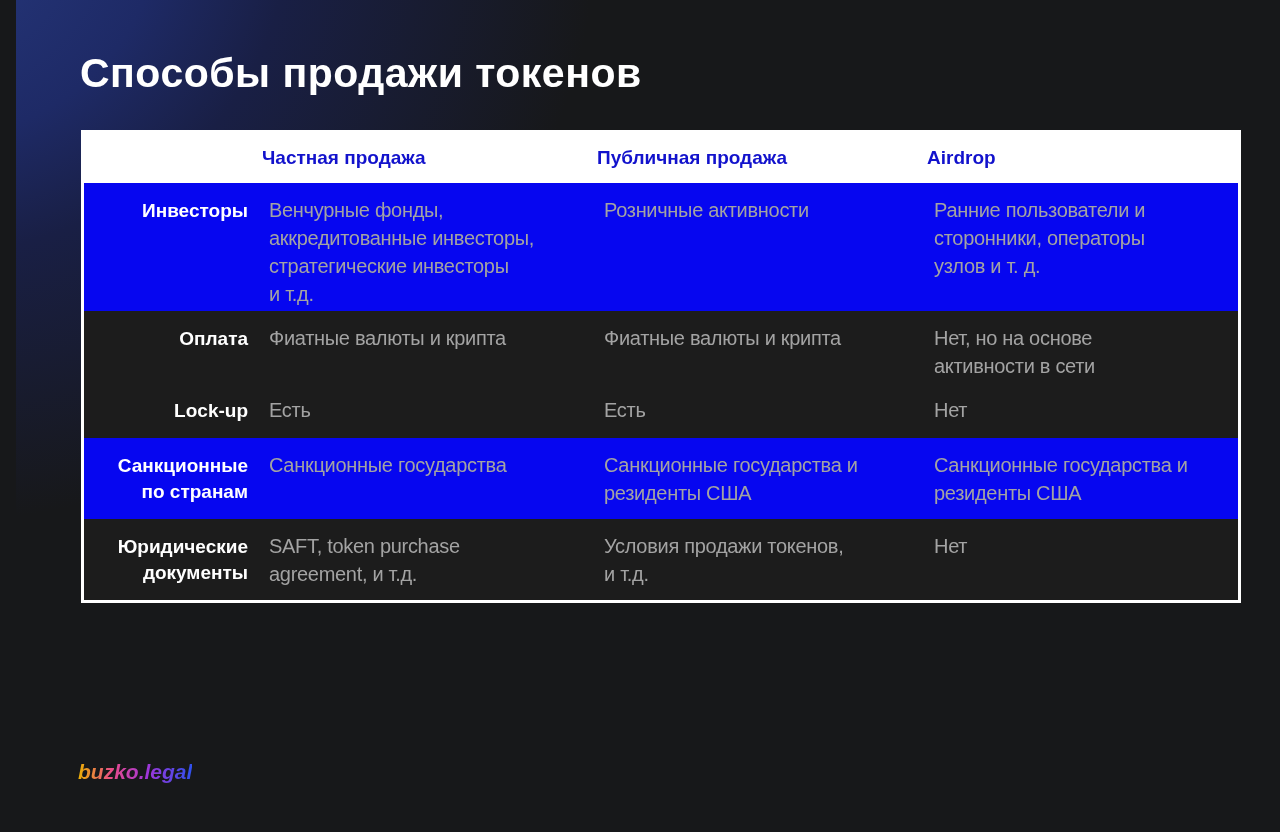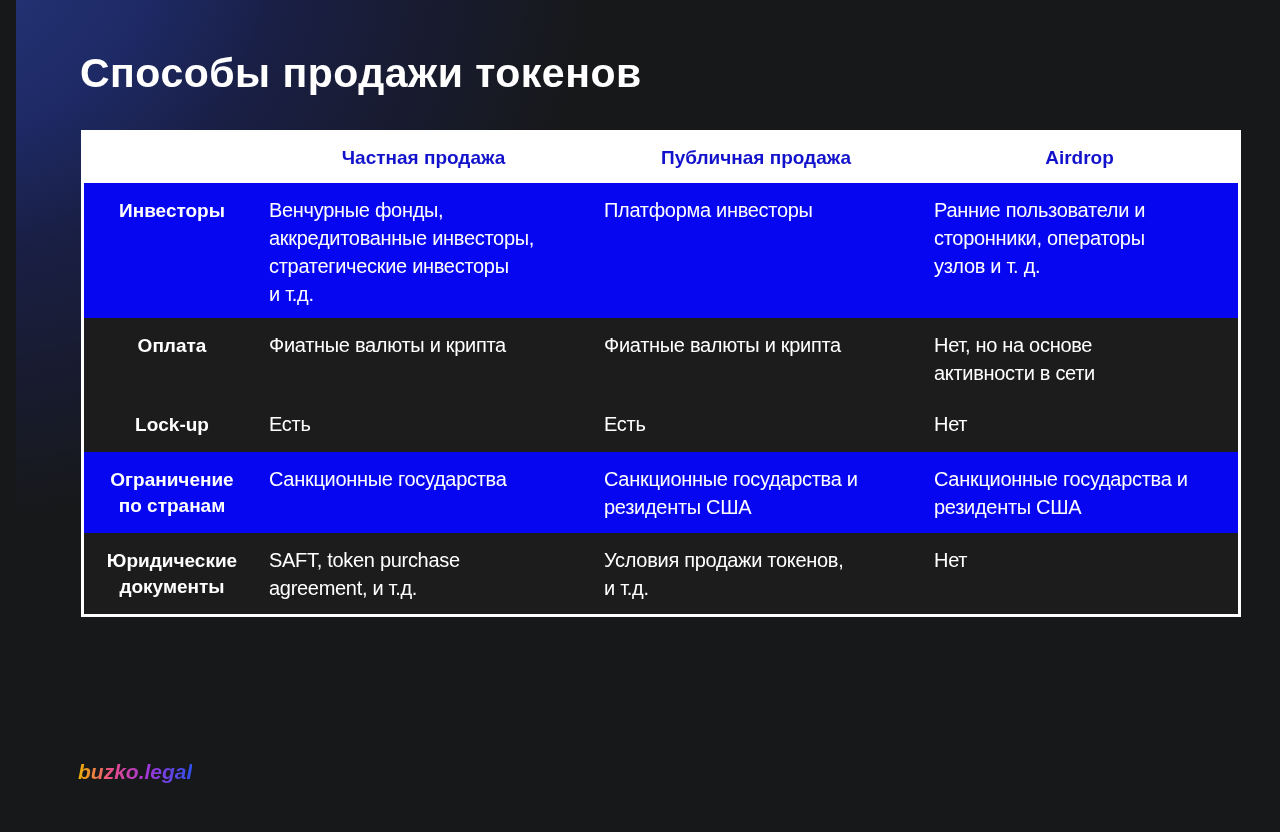--- a/index.html
+++ b/index.html
@@ -42,44 +42,44 @@
   col.c-label   { width: 172px; }
   col.c-private { width: 335px; }
   col.c-public  { width: 330px; }
   col.c-airdrop { width: 317px; }
   thead th {
     background: #ffffff;
     color: #1212cc;
     font-size: 19px;
     font-weight: bold;
     height: 50px;
-    text-align: center;
+    text-align: left;
     vertical-align: middle;
     padding: 0 6px;
   }
   tbody tr.row-blue th, tbody tr.row-blue td { background: #0606f0; }
   tbody tr.row-dark th, tbody tr.row-dark td { background: #1c1c1c; }
   tbody th.row-label {
     color: #ffffff;
     font-size: 19px;
     font-weight: bold;
-    text-align: center;
+    text-align: right;
     vertical-align: top;
     line-height: 26px;
     padding: 15px 8px 14px 12px;
     white-space: pre-line;
   }
   tbody td {
-    color: #ffffff;
+    color: #a3a3a3;
     font-size: 20px;
     font-weight: normal;
     vertical-align: top;
     line-height: 28px;
     letter-spacing: -0.3px;
-    padding: 13px 12px 10px 13px;
+    padding: 13px 12px 3px 13px;
     white-space: pre-line;
   }
   .logo {
     position: absolute;
     left: 62px;
     top: 760px;
     font-size: 21px;
     font-weight: bold;
     background: linear-gradient(90deg, #edb103 0%, #e84b8a 30%, #a236d8 60%, #2f50ee 100%);
     -webkit-background-clip: text;
@@ -111,40 +111,40 @@
           <th>Airdrop</th>
         </tr>
       </thead>
       <tbody id="table-body">
           <tr class="row-blue">
             <th class="row-label">Инвесторы</th>
             <td>Венчурные фонды,
 аккредитованные инвесторы,
 стратегические инвесторы
 и т.д.</td>
-            <td>Платформа инвесторы</td>
+            <td>Розничные активности</td>
             <td>Ранние пользователи и
 сторонники, операторы
 узлов и т. д.</td>
           </tr>
           <tr class="row-dark">
             <th class="row-label">Оплата</th>
             <td>Фиатные валюты и крипта</td>
             <td>Фиатные валюты и крипта</td>
             <td>Нет, но на основе
 активности в сети</td>
           </tr>
           <tr class="row-dark">
             <th class="row-label">Lock-up</th>
             <td>Есть</td>
             <td>Есть</td>
             <td>Нет</td>
           </tr>
           <tr class="row-blue">
-            <th class="row-label">Ограничение
+            <th class="row-label">Санкционные
 по странам</th>
             <td>Санкционные государства</td>
             <td>Санкционные государства и
 резиденты США</td>
             <td>Санкционные государства и
 резиденты США</td>
           </tr>
           <tr class="row-dark">
             <th class="row-label">Юридические
 документы</th>

